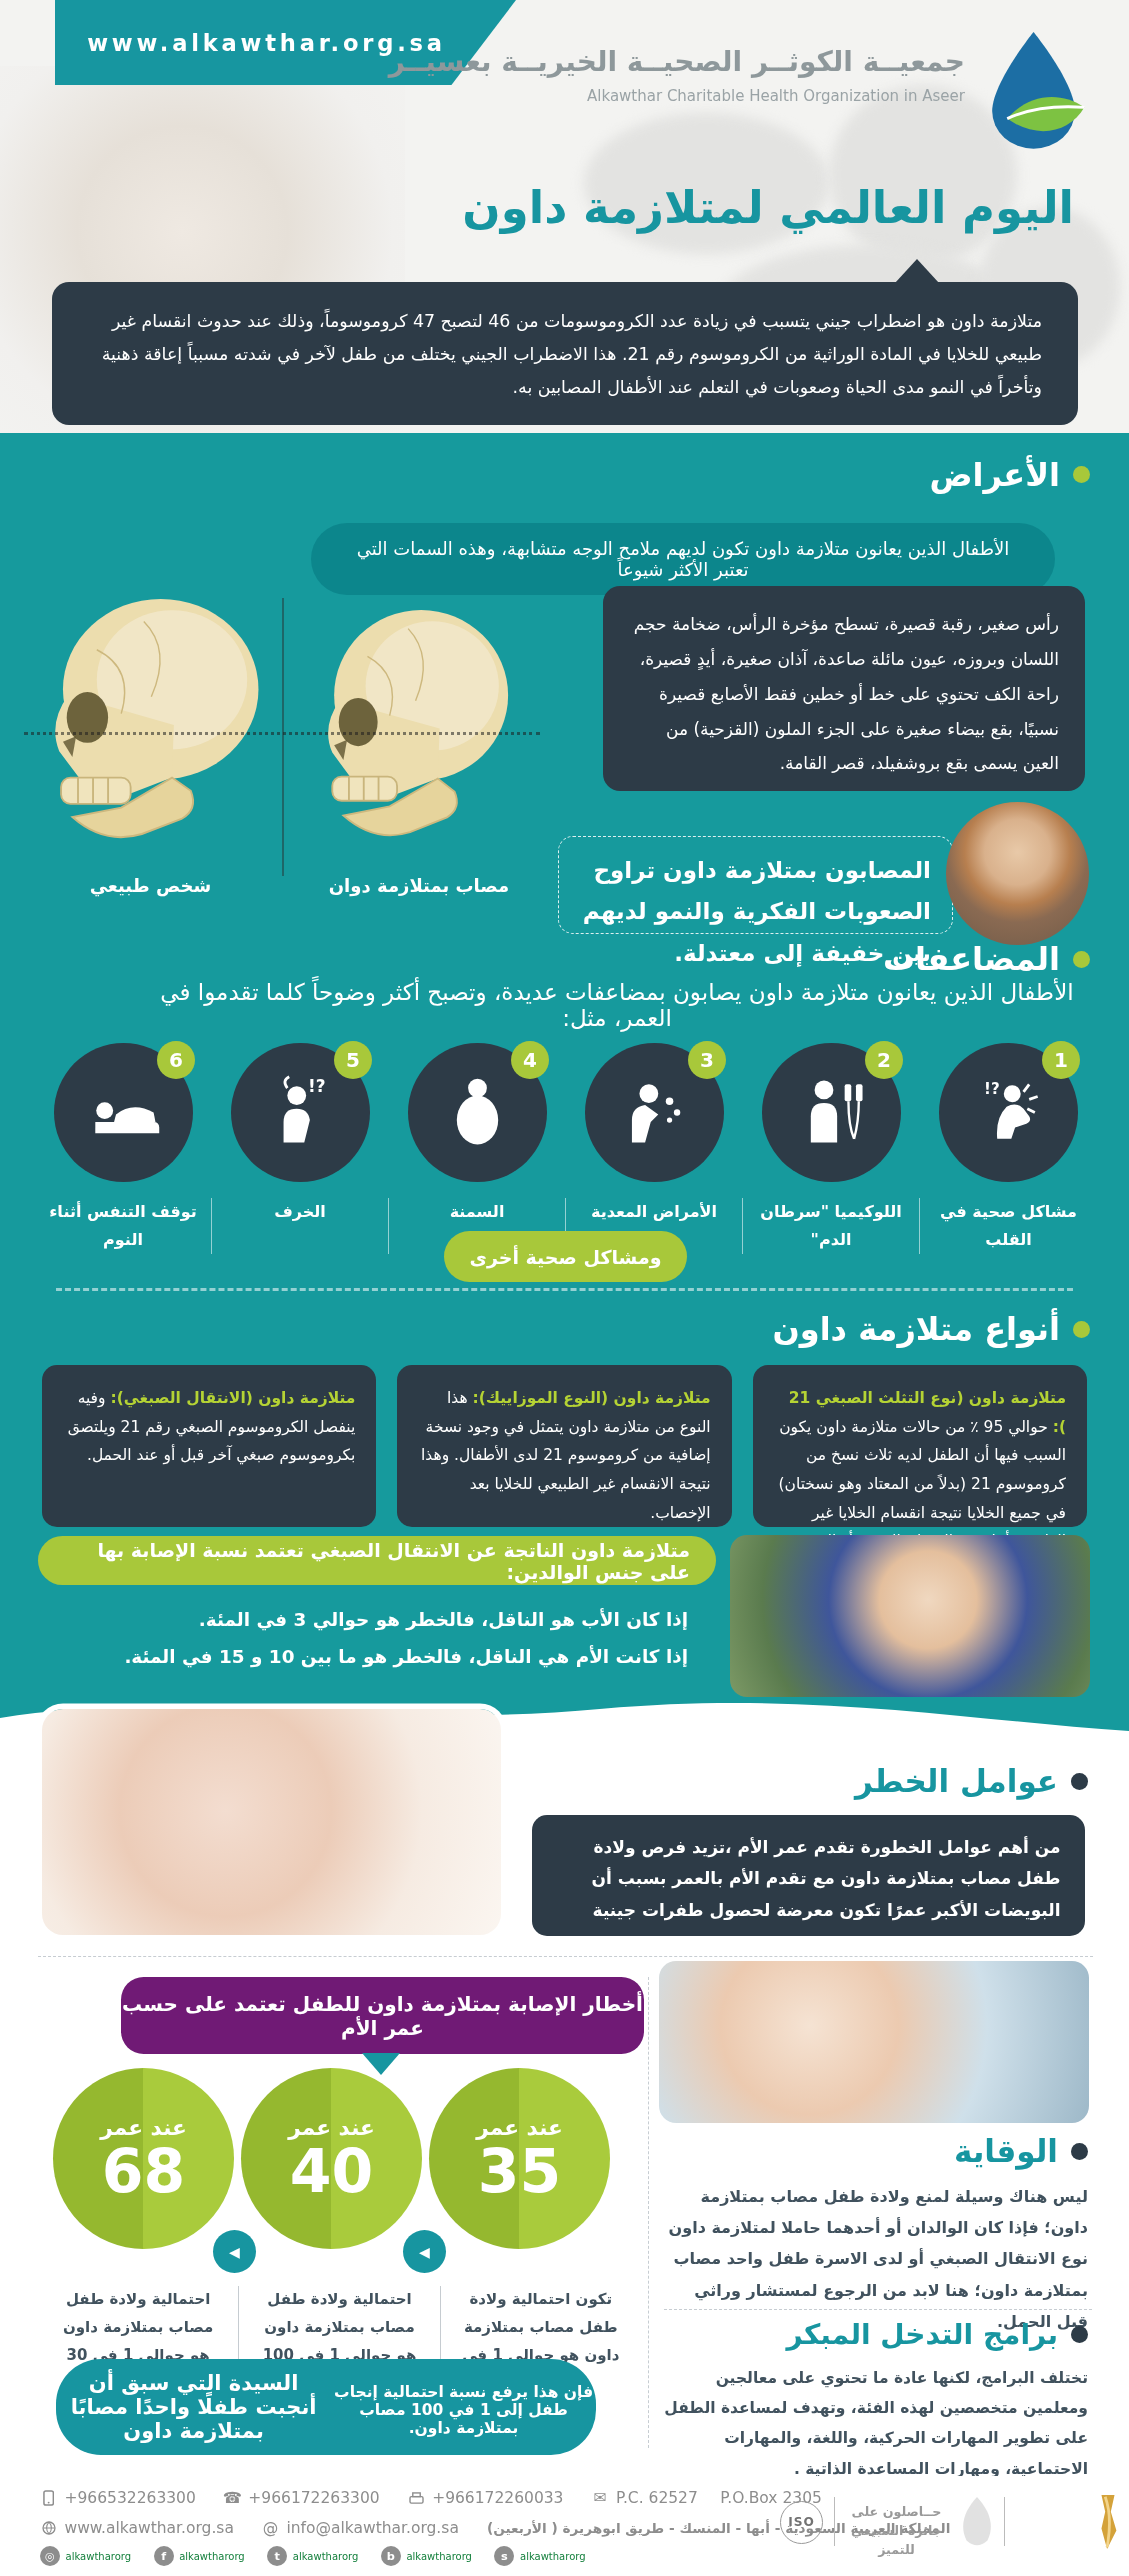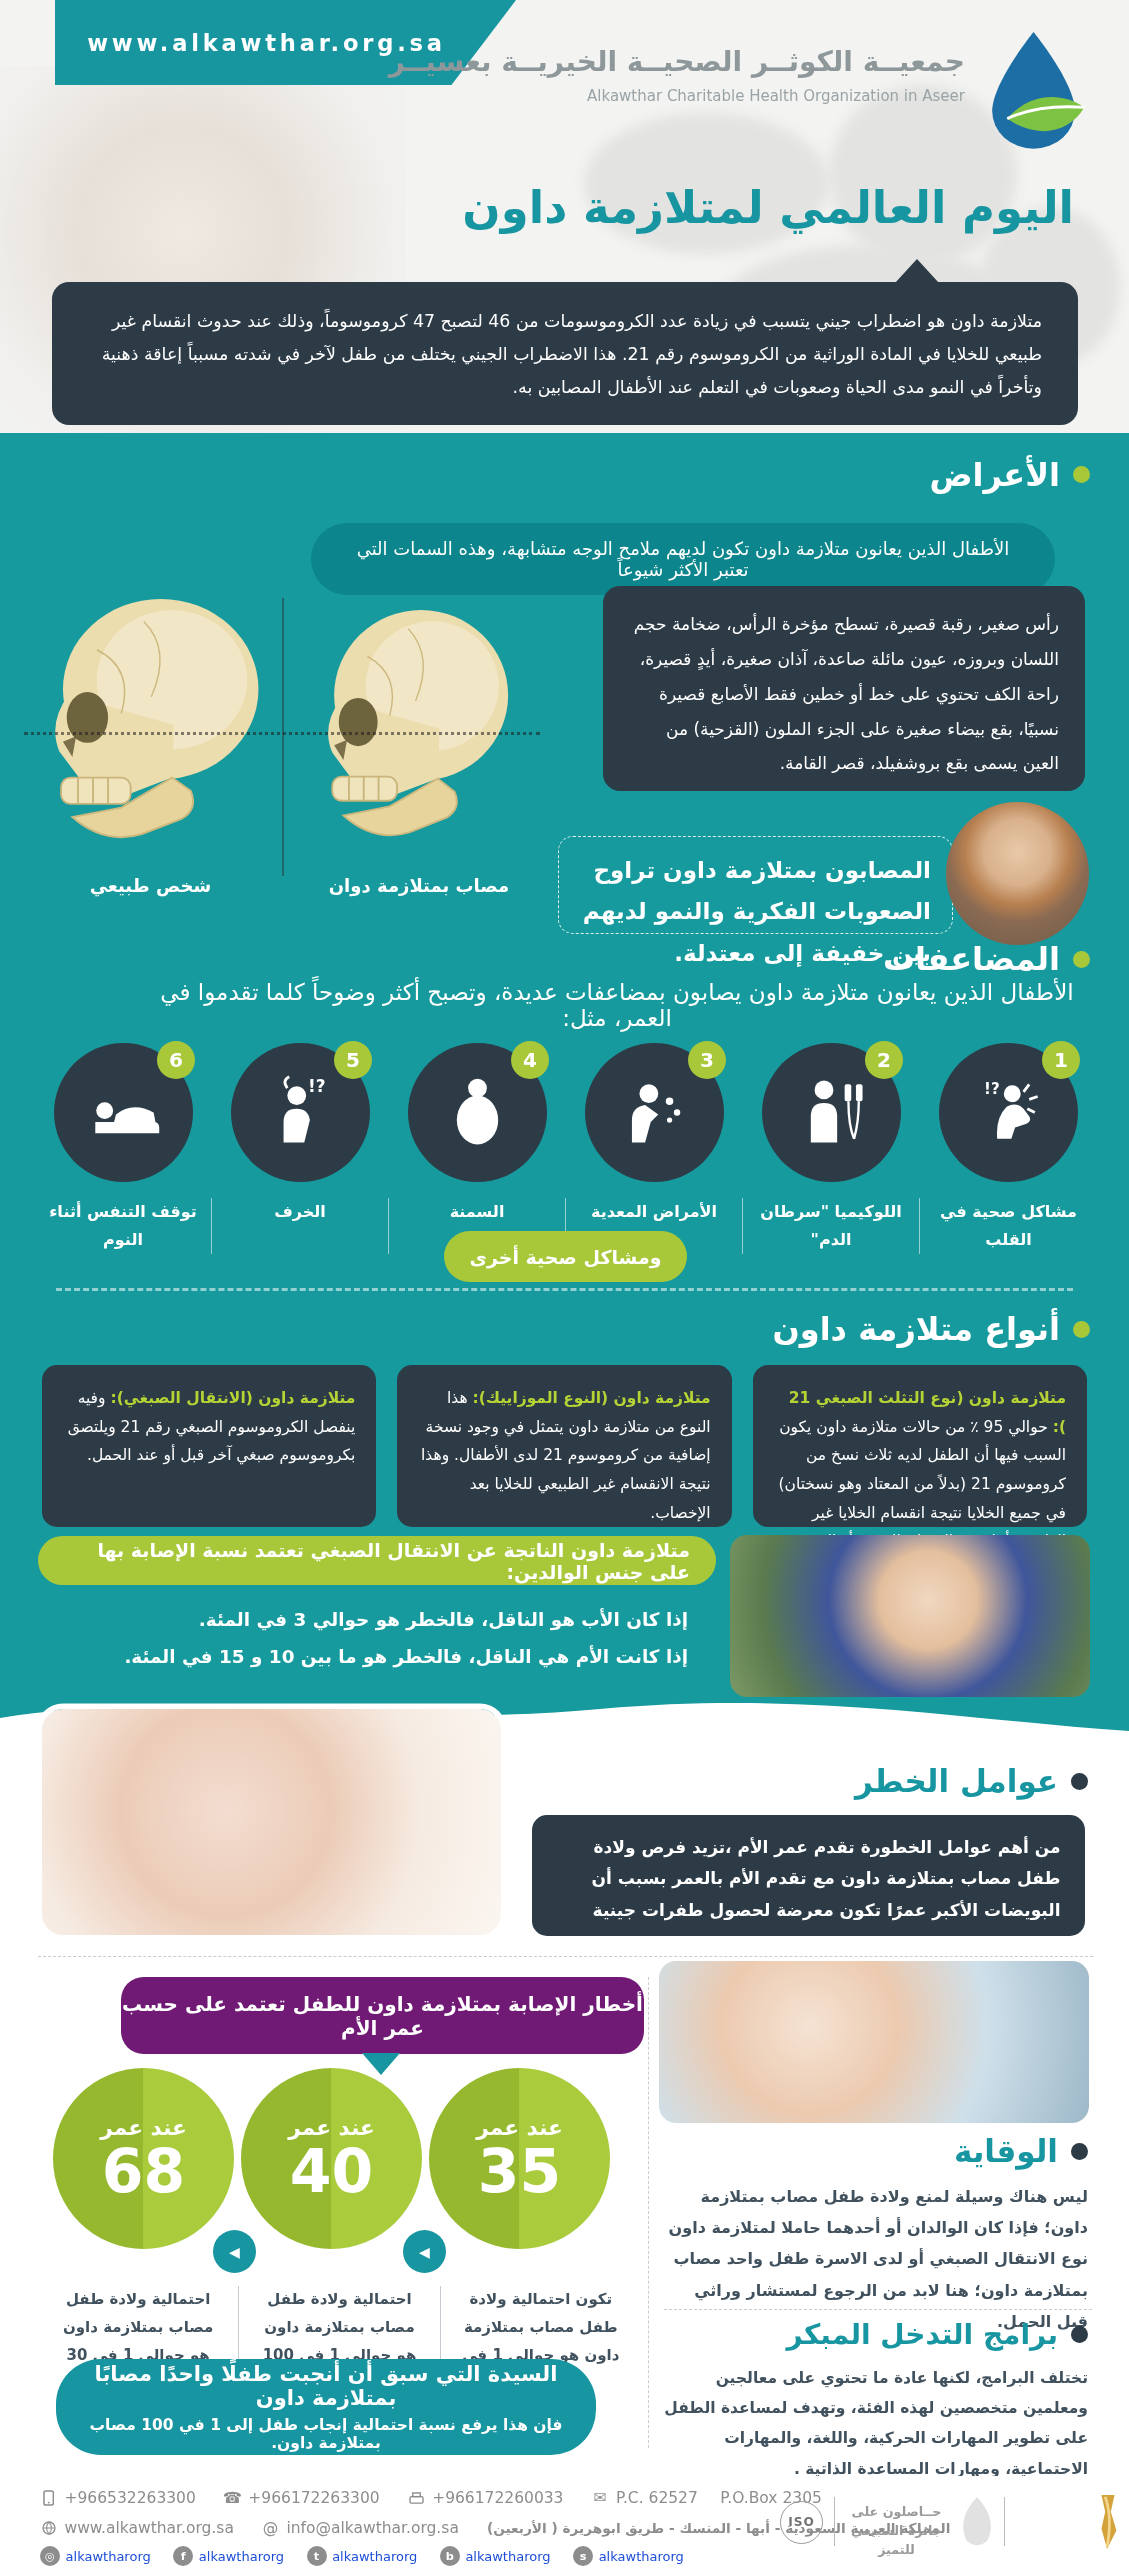--- a/index.html
+++ b/index.html
@@ -95,35 +95,35 @@
     display:flex;flex-direction:column;align-items:center;justify-content:center;color:#fff;}
   .age-circle .pre{font-size:21.7px;font-weight:bold;}
   .age-circle .num{font-size:60px;font-weight:bold;line-height:1.05;}
   .age-arrow{position:absolute;top:2230px;width:43px;height:43px;border-radius:50%;background:#1795a0;
     color:#fff;display:flex;align-items:center;justify-content:center;font-size:14px;z-index:4;}
   #captions-row{left:38px;top:2286px;width:603px;display:flex;}
   .age-cap{flex:1;box-sizing:border-box;padding:0 13px;text-align:center;color:#41525e;
     font-size:15px;font-weight:bold;line-height:1.85;}
   .age-cap + .age-cap{border-left:0.9px solid #c6ccd1;}
   #ages-note{left:56px;top:2359px;width:540px;height:96px;background:#1795a0;border-radius:45px;
-    display:flex;flex-direction:column;align-items:center;justify-content:center;color:#fff;text-align:center;}
+    display:flex;flex-direction:row;align-items:center;justify-content:center;color:#fff;text-align:center;}
   #ages-note .l1{font-size:21px;font-weight:bold;}
   #ages-note .l2{font-size:15.5px;font-weight:bold;margin-top:5.6px;}
   #family-photo{left:659px;top:1961px;width:430px;height:162px;border-radius:17px;
     background:radial-gradient(circle at 35% 40%, #f5e3d3 0%, #eccab0 30%, #cfe0ea 60%, #9db8c8 100%);}
   .para{color:#41525e;font-size:16px;font-weight:bold;line-height:1.95;text-align:right;}
   
   #footer{left:0;top:2476px;width:1130px;height:100px;background:#fff;}
   .foot-row{position:absolute;left:40px;display:flex;align-items:center;gap:7.5px;color:#8d8d8d;
     font-size:15.5px;white-space:nowrap;}
   .fico{display:inline-flex;width:17px;height:17px;align-items:center;justify-content:center;color:#8d8d8d;}
   .soc{display:flex;align-items:center;gap:5.6px;margin-left:15px;}
   .soc .ic{width:20px;height:20px;border-radius:50%;background:#8d8d8d;color:#fff;font-size:11.3px;
     display:flex;align-items:center;justify-content:center;font-weight:bold;}
-  .soc .h{font-size:13px;color:#1d4ed8;}
+  .soc .h{font-size:10px;color:#15803d;}
   .vbar{position:absolute;width:0.9px;background:#bbb;}
   #iso-badge{left:780px;top:2501px;width:43px;height:43px;border-radius:50%;border:1.9px solid #9a9a9a;
     box-sizing:border-box;display:flex;align-items:center;justify-content:center;
     color:#737373;font-weight:bold;font-size:12.2px;letter-spacing:0.9px;}
   #award1{left:841px;top:2503px;width:111px;text-align:center;color:#9a9a9a;font-weight:bold;
     font-size:12.7px;line-height:1.5;direction:rtl;}
 </style>
 </head>
 <body>
 

